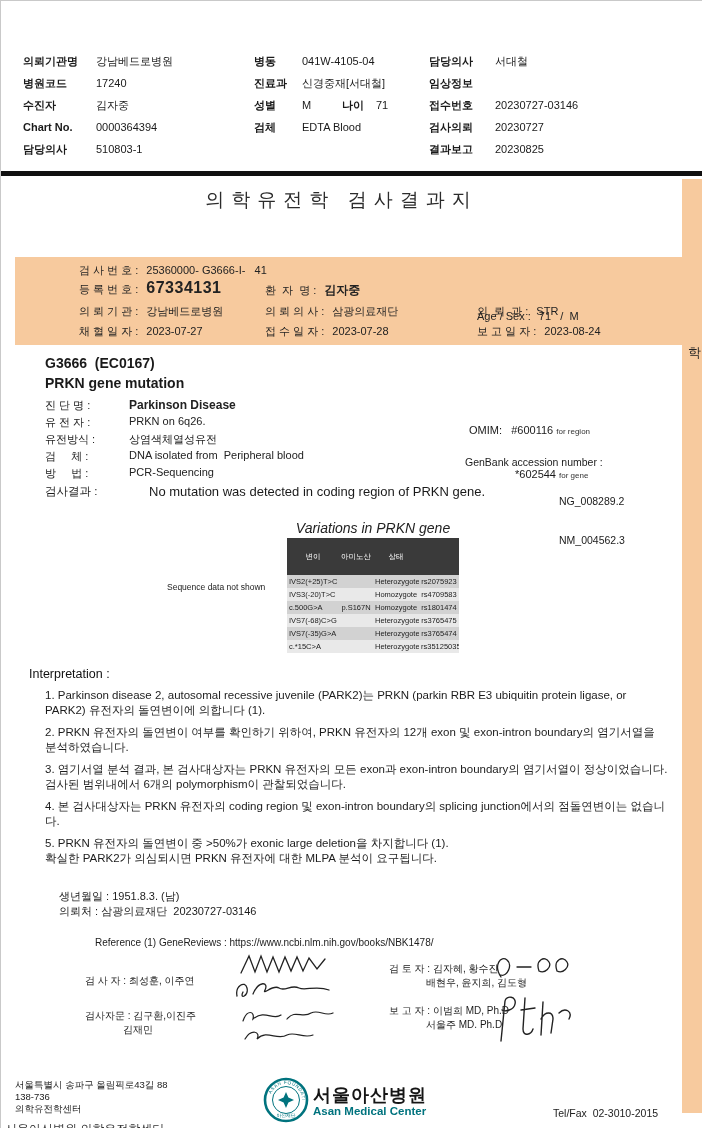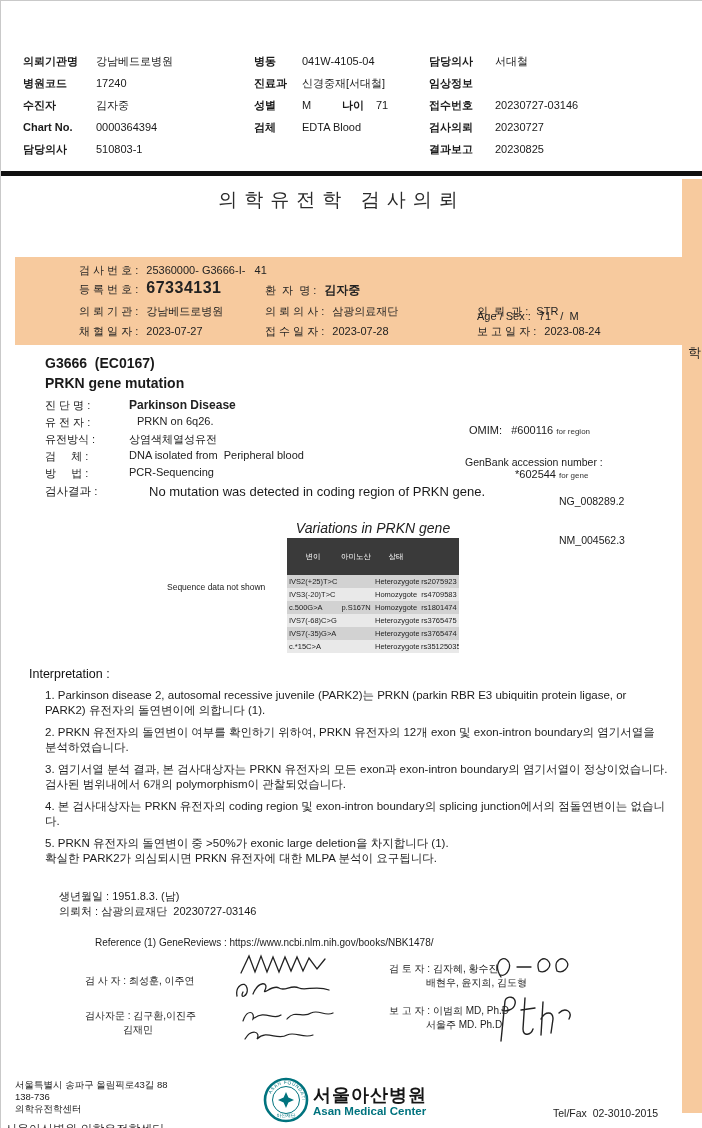--- a/index.html
+++ b/index.html
@@ -105,40 +105,40 @@
     <div class="kv"><span class="k">접수번호</span><span class="v">20230727-03146</span></div>
     <div class="kv"><span class="k">검사의뢰</span><span class="v">20230727</span></div>
     <div class="kv"><span class="k">결과보고</span><span class="v">20230825</span></div>
   </div>
 
   <div class="divider"></div>
 
   <div class="strip"></div>
   <div class="vtext">의학유전학</div>
 
-  <div class="doc-title">의학유전학 검사의뢰</div>
+  <div class="doc-title">의학유전학 검사결과지</div>
 
   <div class="band">
     <div class="bkv" style="left:64px;top:6px;"><span>검 사 번 호 :</span><span>25360000- G3666-I-   41</span></div>
     <div class="bkv" style="left:64px;top:22px;"><span>등 록 번 호 :</span><span class="regno">67334131</span></div>
     <div class="bkv" style="left:250px;top:25px;"><span>환  자  명 :</span><span class="pname">김자중</span></div>
     <div class="bkv" style="left:462px;top:25px;margin-top:28px;"><span>Age / Sex :</span><span>71   /  M</span></div>
     <div class="bkv" style="left:64px;top:47px;"><span>의 뢰 기 관 :</span><span>강남베드로병원</span></div>
     <div class="bkv" style="left:250px;top:47px;"><span>의 뢰 의 사 :</span><span>삼광의료재단</span></div>
     <div class="bkv" style="left:462px;top:47px;"><span>의  뢰  과 :</span><span>STR</span></div>
     <div class="bkv" style="left:64px;top:67px;"><span>채 혈 일 자 :</span><span>2023-07-27</span></div>
     <div class="bkv" style="left:250px;top:67px;"><span>접 수 일 자 :</span><span>2023-07-28</span></div>
     <div class="bkv" style="left:462px;top:67px;"><span>보 고 일 자 :</span><span>2023-08-24</span></div>
   </div>
 
   <div class="h1" style="left:44px;top:354px;">G3666  (EC0167)</div>
   <div class="h1" style="left:44px;top:374px;">PRKN gene mutation</div>
 
   <div class="fld" style="left:44px;top:397px;"><span class="fl">진 단 명 :</span><span class="fv bold12">Parkinson Disease</span></div>
-  <div class="fld" style="left:44px;top:414px;gap:8px;"><span class="fl">유 전 자 :</span><span class="fv">PRKN on 6q26.</span></div>
+  <div class="fld" style="left:44px;top:414px;"><span class="fl">유 전 자 :</span><span class="fv">PRKN on 6q26.</span></div>
   <div class="fld" style="left:44px;top:431px;"><span class="fl">유전방식 :</span><span class="fv">상염색체열성유전</span></div>
   <div class="fld" style="left:44px;top:448px;"><span class="fl">검     체 :</span><span class="fv">DNA isolated from  Peripheral blood</span></div>
   <div class="fld" style="left:44px;top:465px;"><span class="fl">방     법 :</span><span class="fv">PCR-Sequencing</span></div>
 
   <div class="a omim" style="left:468px;top:394px;">
     <div><span>OMIM:</span>&nbsp;&nbsp;&nbsp;<span>#600116</span>&nbsp;<span class="small-note">for region</span></div>
     <div style="padding-left:46px;"><span>*602544</span>&nbsp;<span class="small-note">for gene</span></div>
   </div>
 
   <div class="a genbank" style="left:464px;top:429px;">

